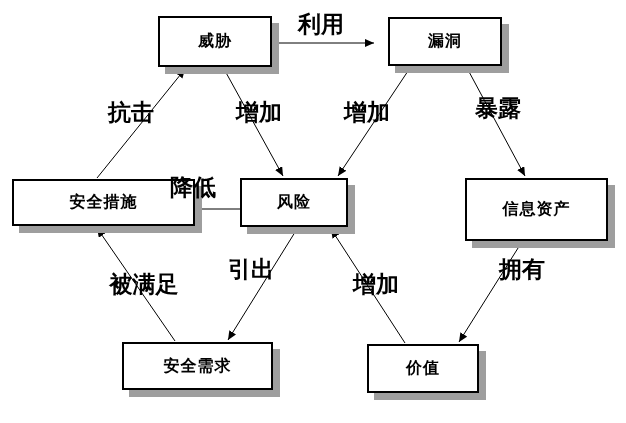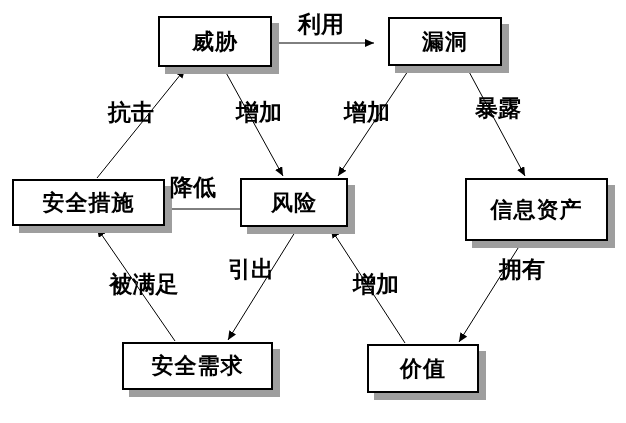--- a/index.html
+++ b/index.html
@@ -24,21 +24,21 @@
   }
   .node-box {
     position: absolute;
     box-sizing: border-box;
     background: #ffffff;
     border: 2px solid #000000;
     box-shadow: 7px 7px 0 #9e9e9e;
     display: flex;
     align-items: center;
     justify-content: center;
-    font-size: 22px;
+    font-size: 16px;
     font-weight: bold;
     color: #000000;
     letter-spacing: 1px;
     white-space: nowrap;
   }
   .edge-label {
     position: absolute;
     transform: translate(-50%, -50%);
     font-size: 23px;
     font-weight: bold;
@@ -69,21 +69,21 @@
     <line class="edge" x1="467" y1="68" x2="525" y2="176" marker-end="url(#arrow)"></line>
     <line class="edge" x1="165" y1="209" x2="252" y2="209" marker-end="url(#arrow)"></line>
     <line class="edge" x1="175" y1="341" x2="97" y2="228" marker-end="url(#arrow)"></line>
     <line class="edge" x1="297" y1="229" x2="228" y2="340" marker-end="url(#arrow)"></line>
     <line class="edge" x1="405" y1="343" x2="331" y2="229" marker-end="url(#arrow)"></line>
     <line class="edge" x1="530" y1="229" x2="459" y2="342" marker-end="url(#arrow)"></line>
   </svg>
 
   <div class="node-box" style="left:158px; top:16px; width:114px; height:51px;">威胁</div>
   <div class="node-box" style="left:388px; top:17px; width:114px; height:49px;">漏洞</div>
-  <div class="node-box" style="left:12px; top:179px; width:153px; height:47px;">安全措施</div>
+  <div class="node-box" style="left:12px; top:179px; width:183px; height:47px;">安全措施</div>
   <div class="node-box" style="left:240px; top:178px; width:108px; height:49px;">风险</div>
   <div class="node-box" style="left:465px; top:178px; width:143px; height:63px;">信息资产</div>
   <div class="node-box" style="left:122px; top:342px; width:151px; height:48px;">安全需求</div>
   <div class="node-box" style="left:367px; top:344px; width:112px; height:49px;">价值</div>
 
   <div class="edge-label" style="left:321px; top:24px;">利用</div>
   <div class="edge-label" style="left:131px; top:112px;">抗击</div>
   <div class="edge-label" style="left:259px; top:112px;">增加</div>
   <div class="edge-label" style="left:367px; top:112px;">增加</div>
   <div class="edge-label" style="left:498px; top:108px;">暴露</div>

